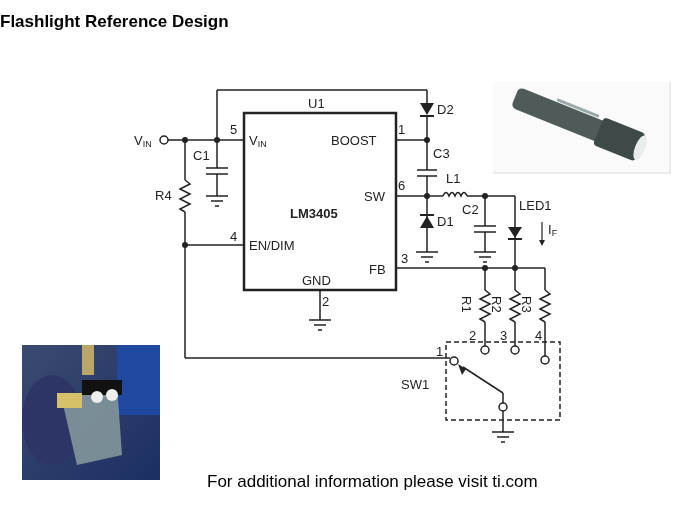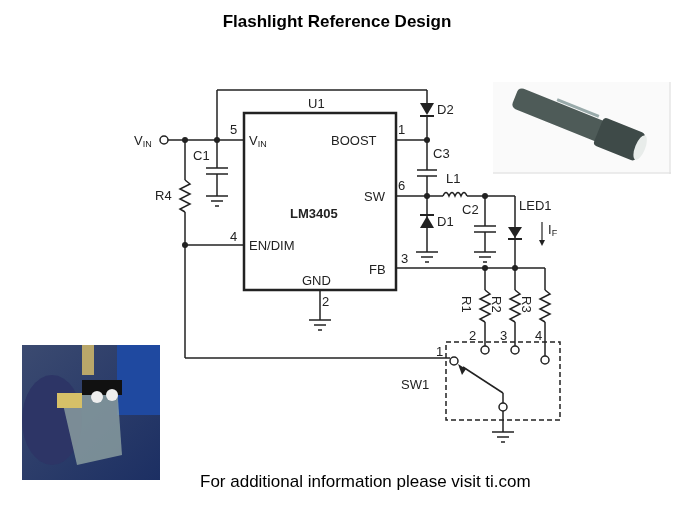--- a/index.html
+++ b/index.html
@@ -1,18 +1,18 @@
 <!DOCTYPE html>
 <html><head>
 <meta charset="utf-8">
 <style>
   html,body{margin:0;padding:0;background:#fff;}
   body{width:674px;height:506px;position:relative;overflow:hidden;font-family:"Liberation Sans",sans-serif;}
-  .title{position:absolute;top:12px;left:0;width:674px;text-align:center;font-weight:bold;font-size:17px;color:#000;}
-  .footer{position:absolute;top:472px;left:200px;font-size:17px;color:#000;}
+  .title{position:absolute;top:12px;left:0;width:674px;text-align:left;font-weight:bold;font-size:17px;color:#000;}
+  .footer{position:absolute;top:472px;left:207px;font-size:17px;color:#000;}
   svg.schem{position:absolute;left:0;top:0;}
   svg text{font-family:"Liberation Sans",sans-serif;font-size:13px;fill:#222;}
   .photo{position:absolute;}
 </style>
 </head>
 <body>
 
 <div class="title">Flashlight Reference Design</div>
 
 <svg class="schem" width="674" height="506">

